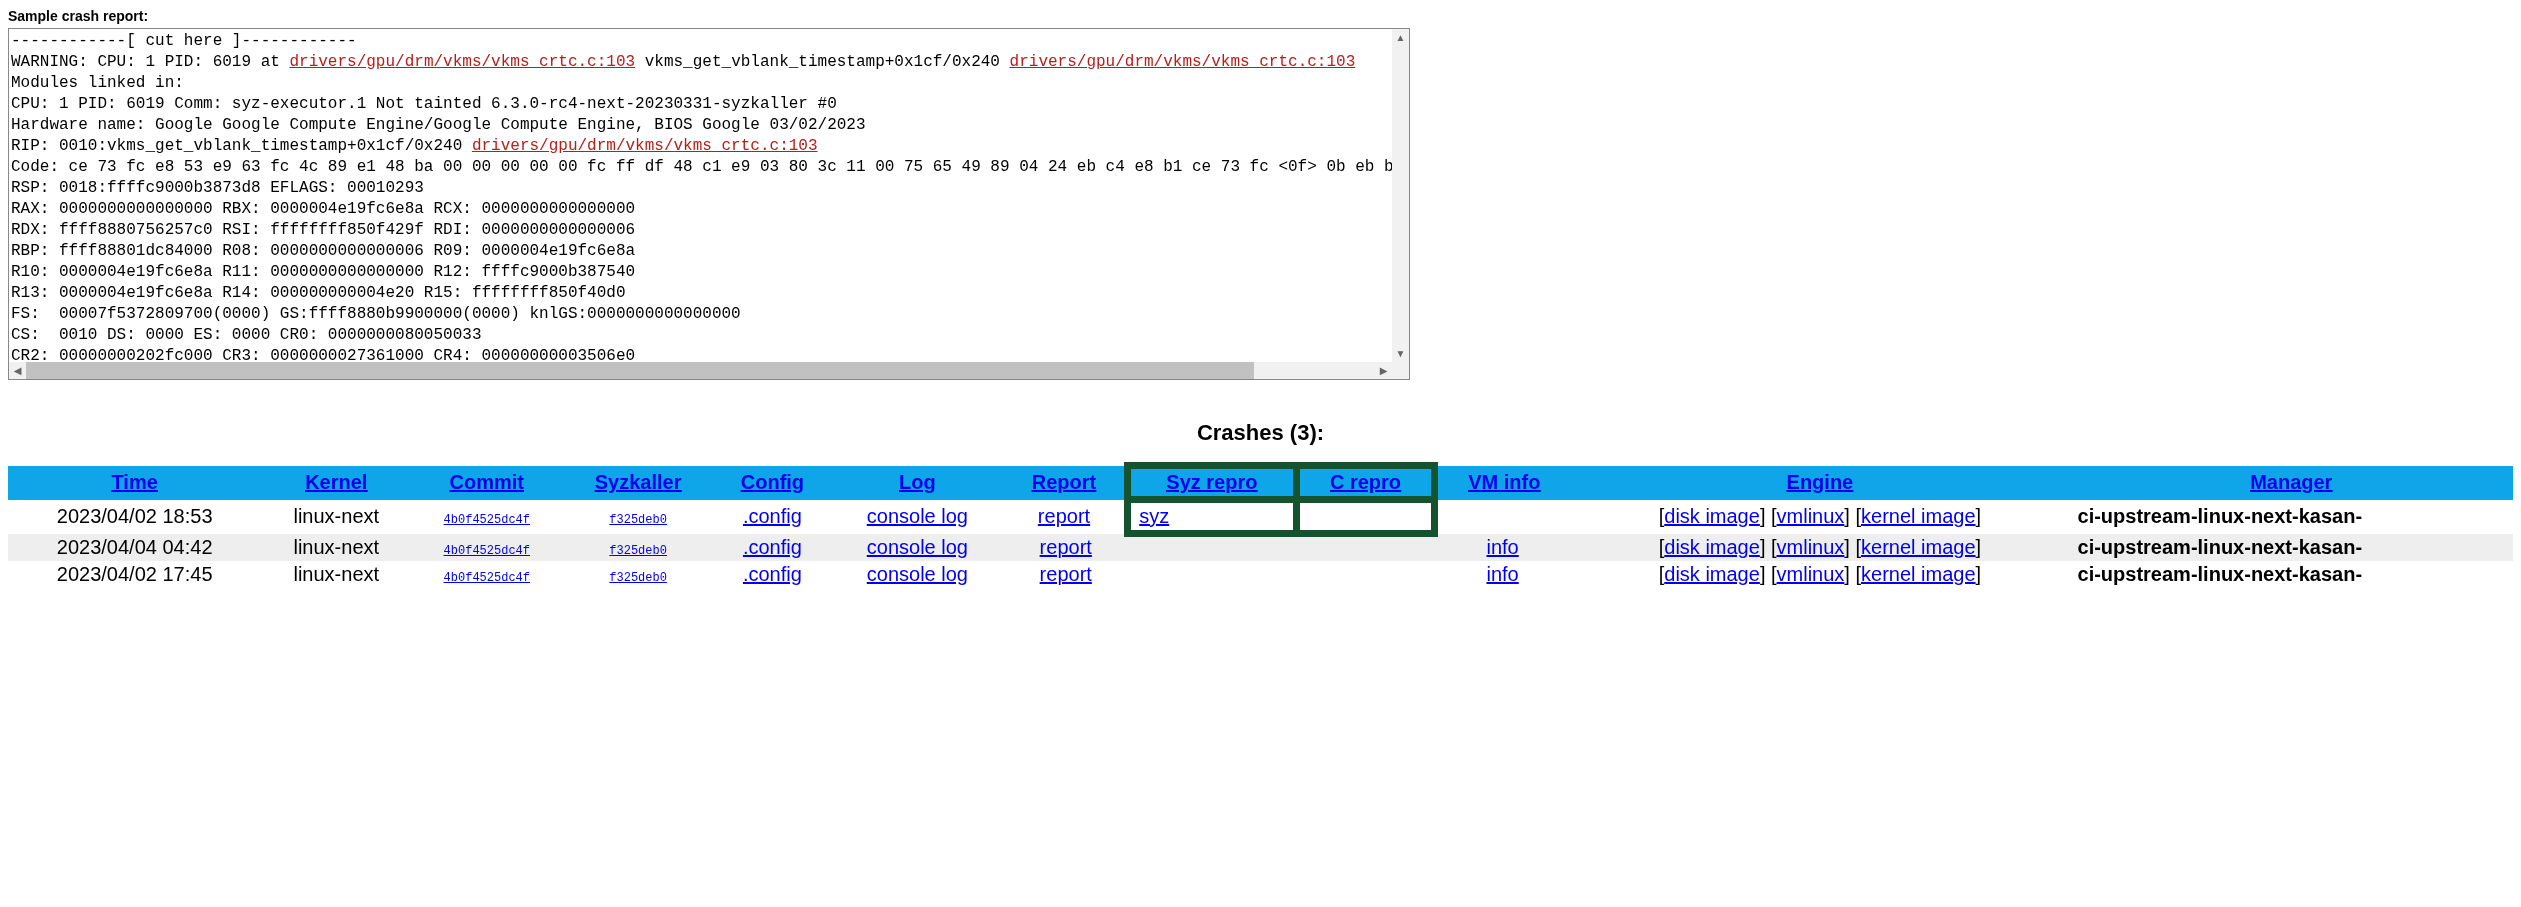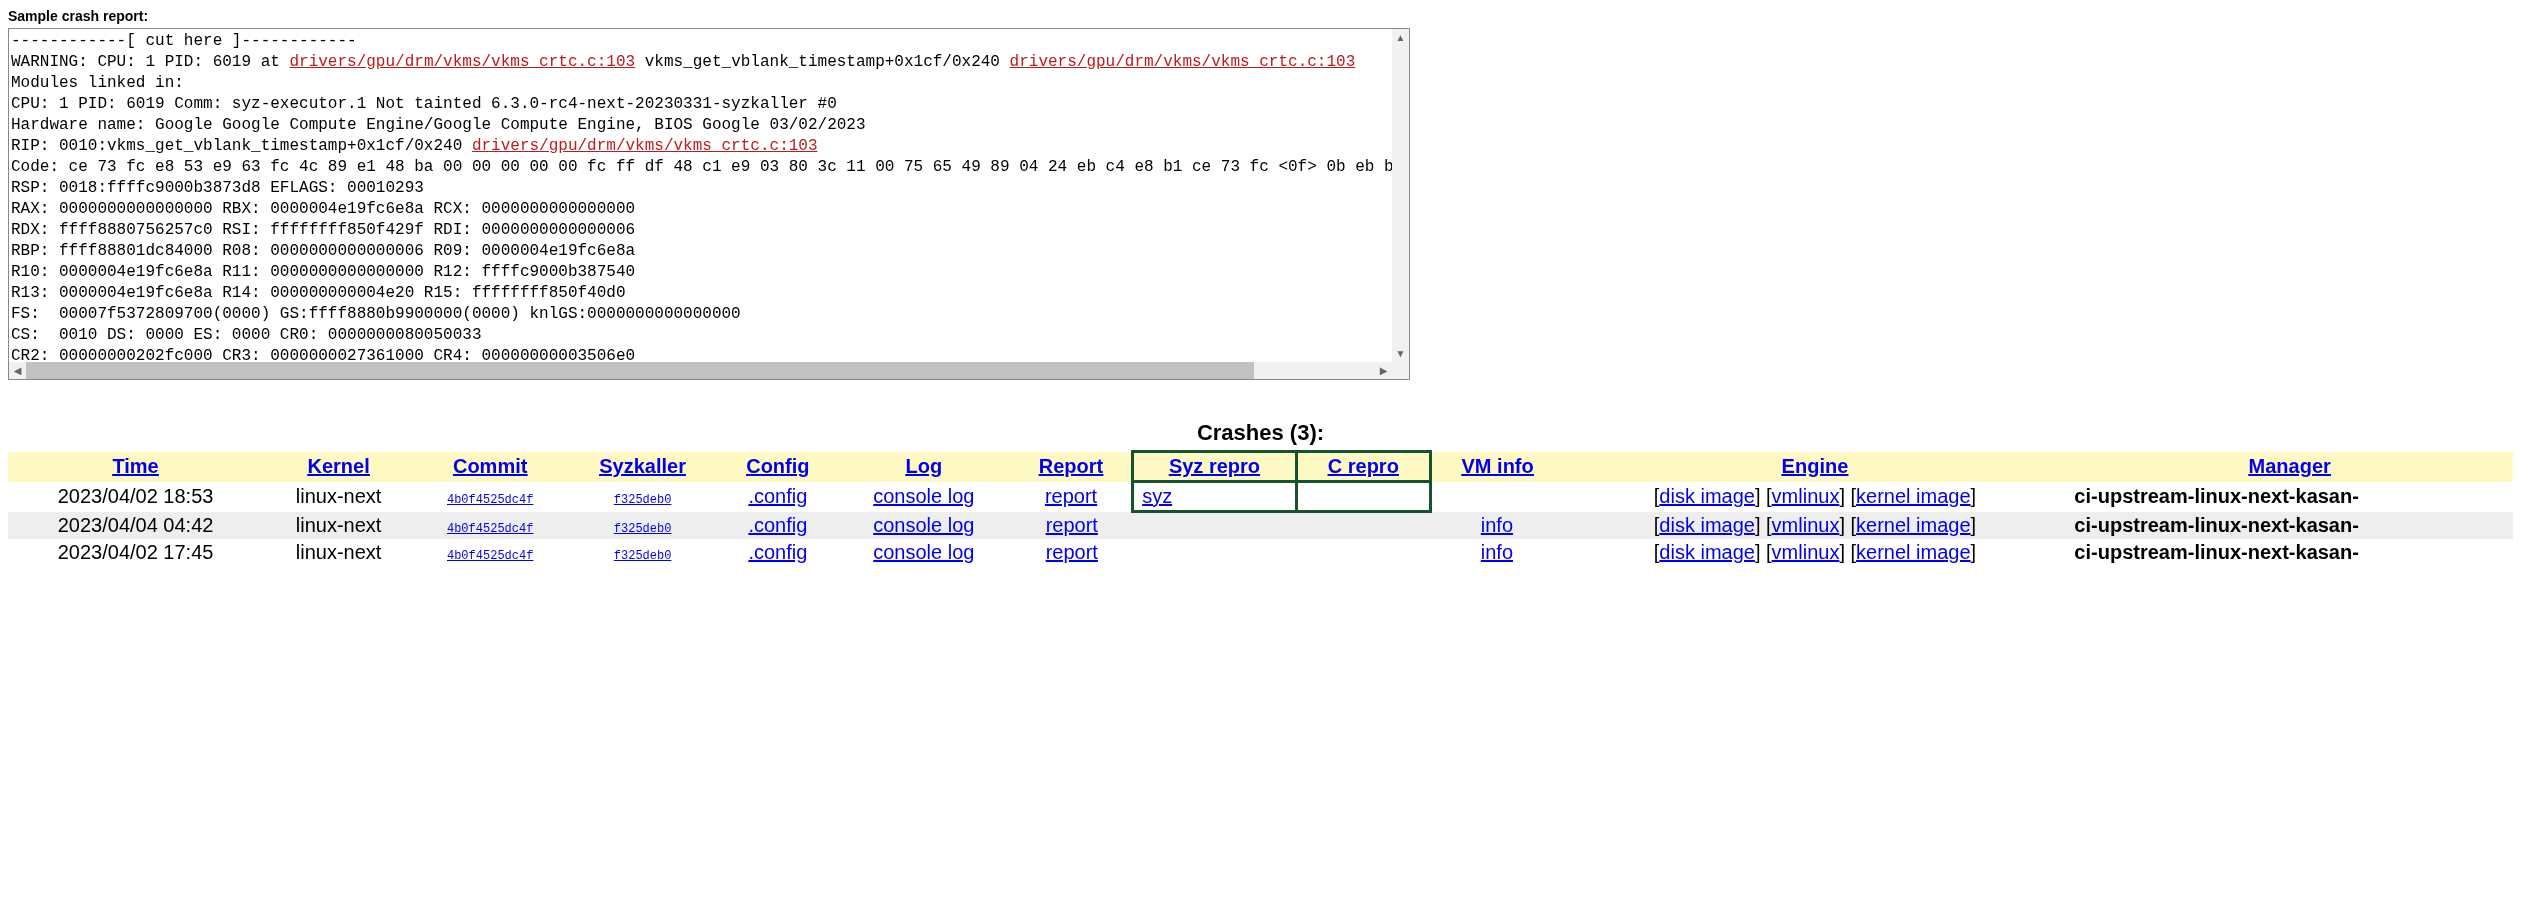--- a/index.html
+++ b/index.html
@@ -95,29 +95,29 @@
     bottom: 0;
     width: 17px;
     height: 17px;
     background: #f1f1f1;
   }
 
   .crash-title {
     text-align: center;
     font-weight: bold;
     font-size: 22px;
-    margin-bottom: 4px;
+    margin-bottom: 16px;
   }
   table.crashes {
     border-collapse: collapse;
     width: 100%;
     font-size: 20px;
   }
   table.crashes th {
-    background: #fef9c3;
+    background: #0ea5e9;
     padding: 2px 8px;
     font-weight: bold;
     color: #0000ee;
     text-decoration: underline;
     white-space: nowrap;
   }
   table.crashes td {
     padding: 2px 8px;
     text-align: center;
     white-space: nowrap;
@@ -127,21 +127,21 @@
   }
   table.crashes a {
     color: #0000ee;
     text-decoration: underline;
   }
   .mono-link {
     font-family: "Courier New", monospace;
     font-size: 12px;
   }
   .red-cell {
-    border: 3px solid #14532d;
+    border: 7px solid #14532d;
   }
   .manager-col {
     text-align: left !important;
     font-weight: bold;
   }
 </style>
 </head>
 <body>
 
 <h3>Sample crash report:</h3>

